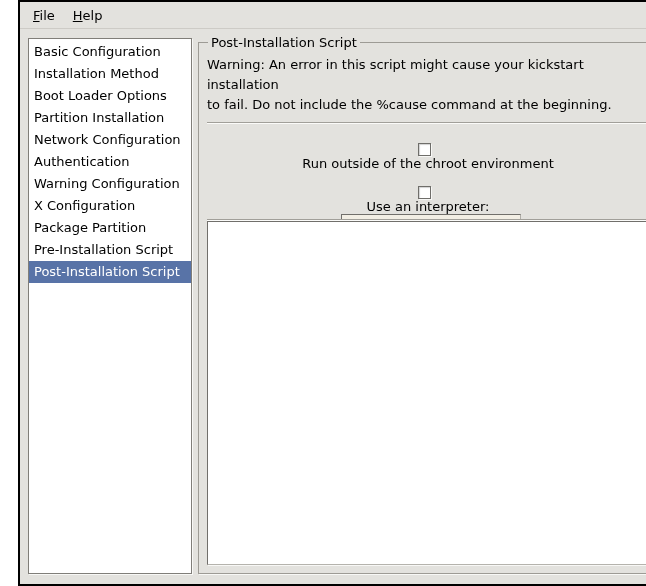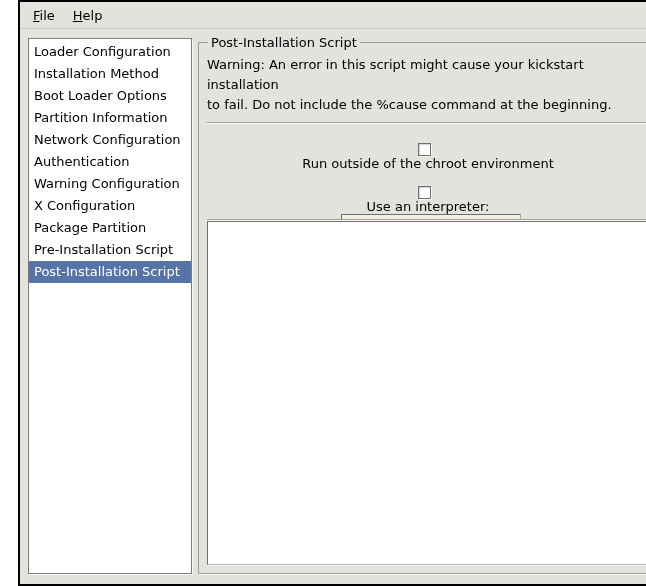--- a/index.html
+++ b/index.html
@@ -94,24 +94,24 @@
 <body>
 
 <div class="window">
 
   <div class="menubar">
     <span class="menu-item">File</span>
     <span class="menu-item">Help</span>
   </div>
 
   <ul class="sidebar" id="section-list">
-      <li class="side-item">Loader Configuration</li>
+      <li class="side-item">Basic Configuration</li>
       <li class="side-item">Installation Method</li>
       <li class="side-item">Boot Loader Options</li>
-      <li class="side-item">Partition Information</li>
+      <li class="side-item">Partition Installation</li>
       <li class="side-item">Network Configuration</li>
       <li class="side-item">Authentication</li>
       <li class="side-item">Warning Configuration</li>
       <li class="side-item">X Configuration</li>
       <li class="side-item">Package Partition</li>
       <li class="side-item">Pre-Installation Script</li>
       <li class="side-item selected">Post-Installation Script</li>
     </ul>
 
   <fieldset class="frame">

